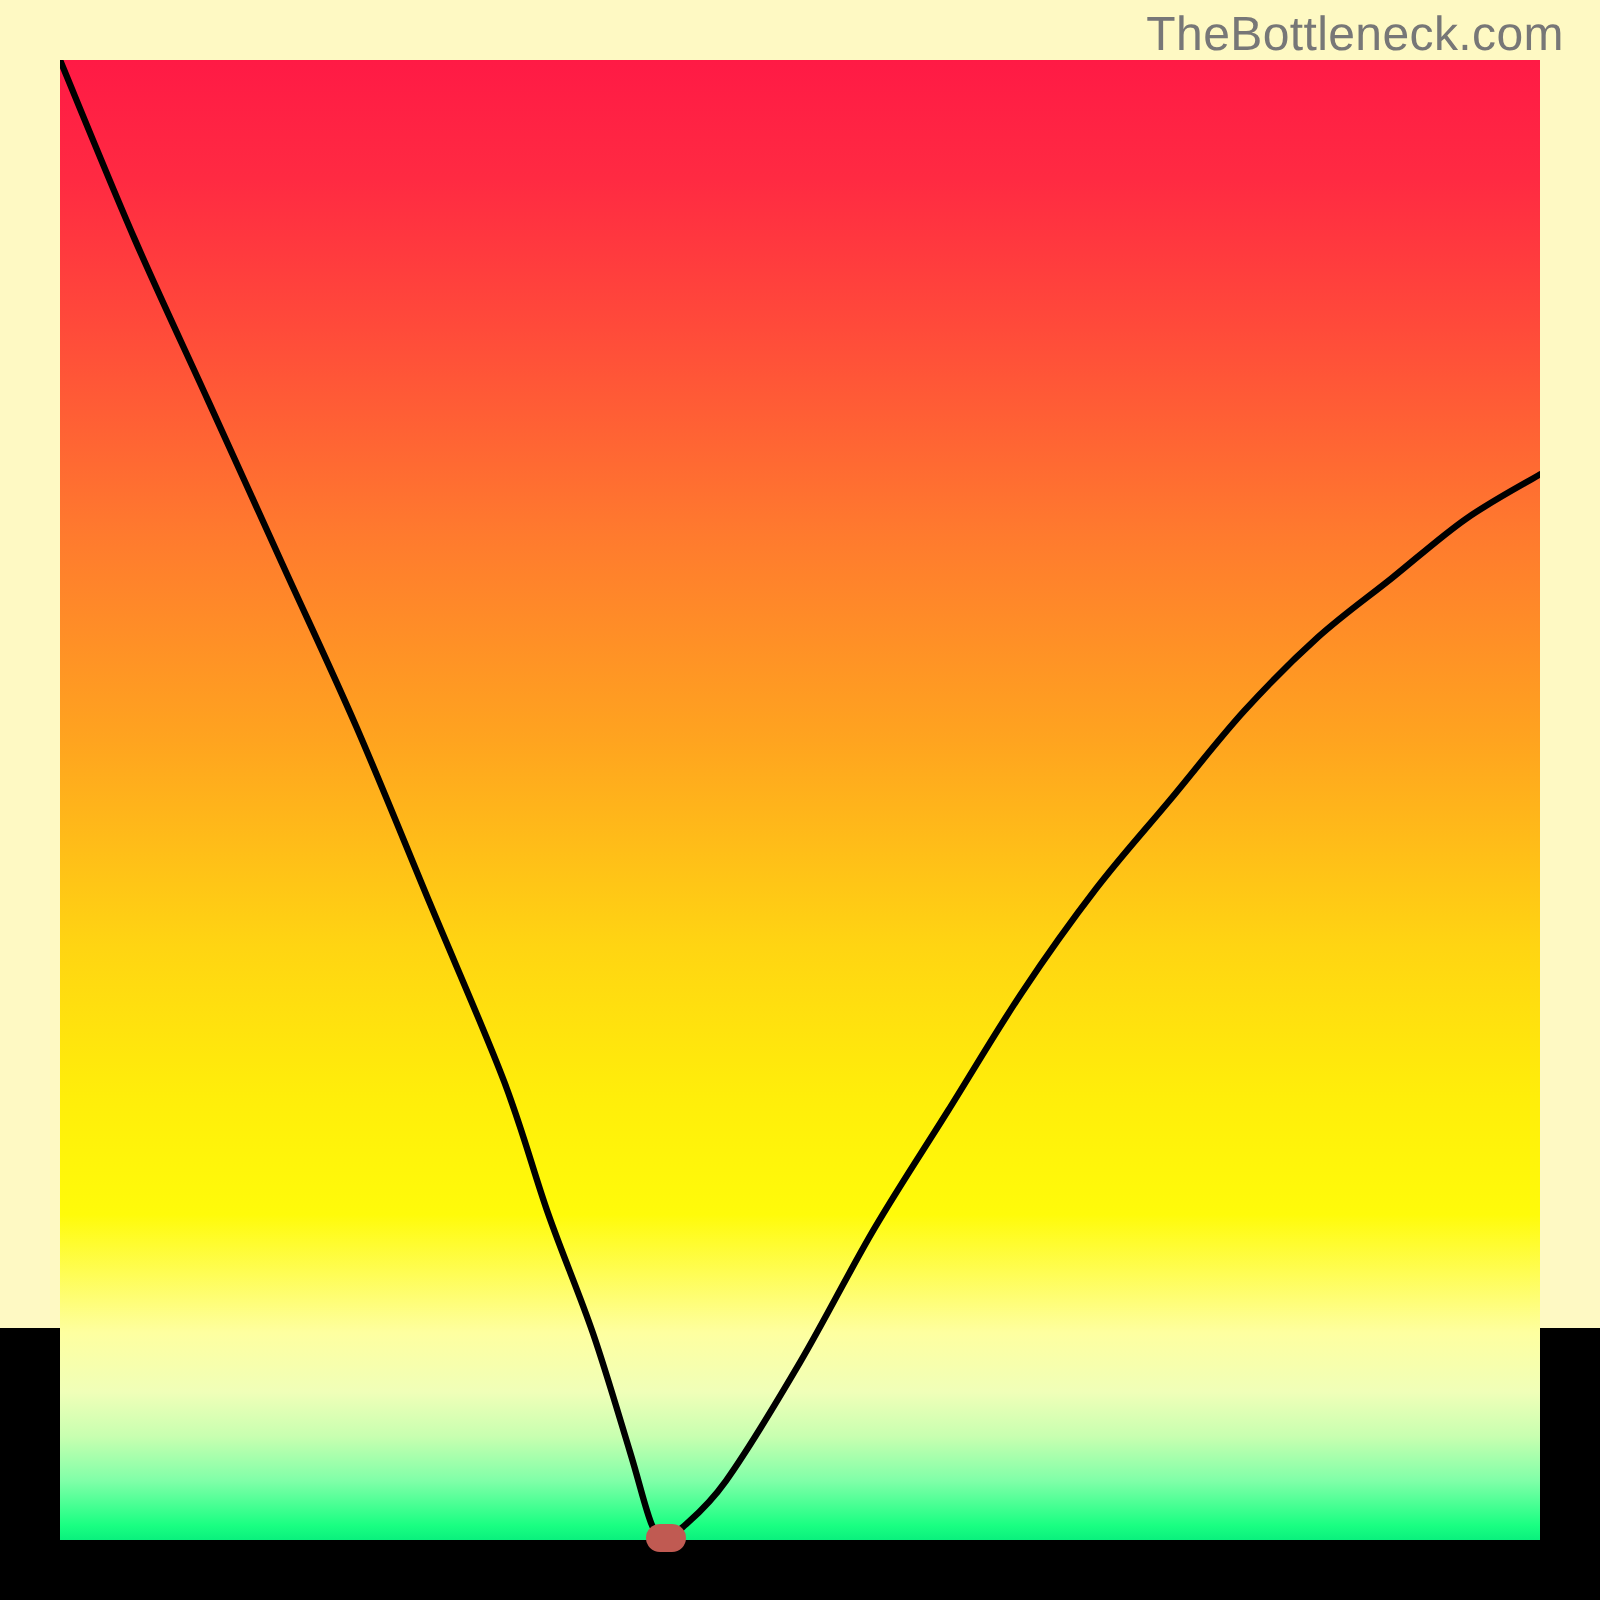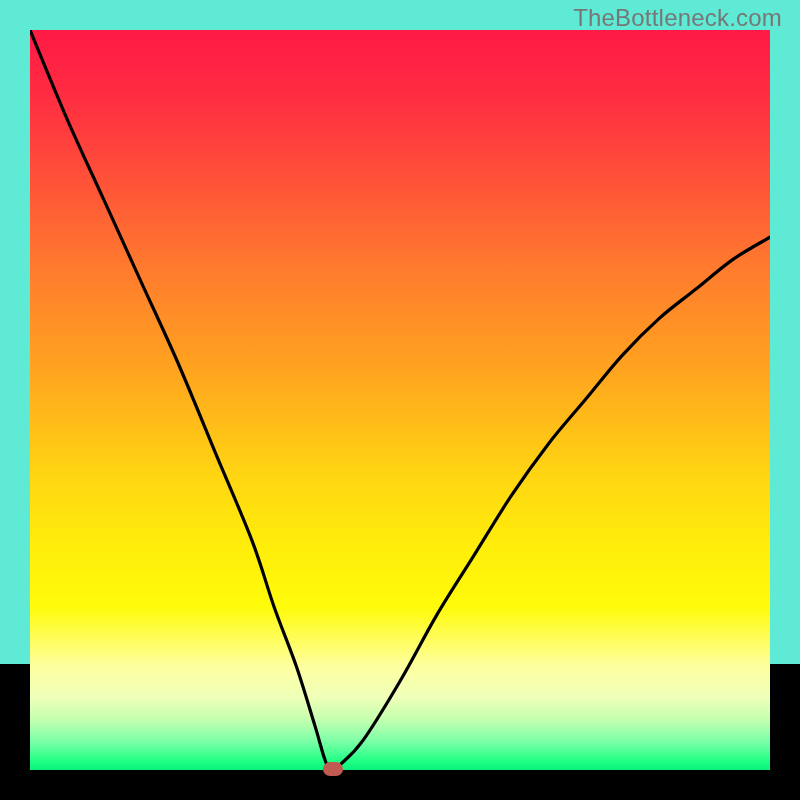--- a/index.html
+++ b/index.html
@@ -8,21 +8,21 @@
     width: 800px;
     height: 800px;
     background: #000;
     overflow: hidden;
     font-family: Arial, Helvetica, sans-serif;
   }
   .outer {
     position: relative;
     width: 800px;
     height: 664px;
-    background: #5eead4;
+    background: #fef9c3;
   }
   .watermark {
     position: absolute;
     top: 4px;
     right: 18px;
     color: #777;
     font-size: 24px;
     font-weight: 500;
     letter-spacing: 0.2px;
     z-index: 10;

